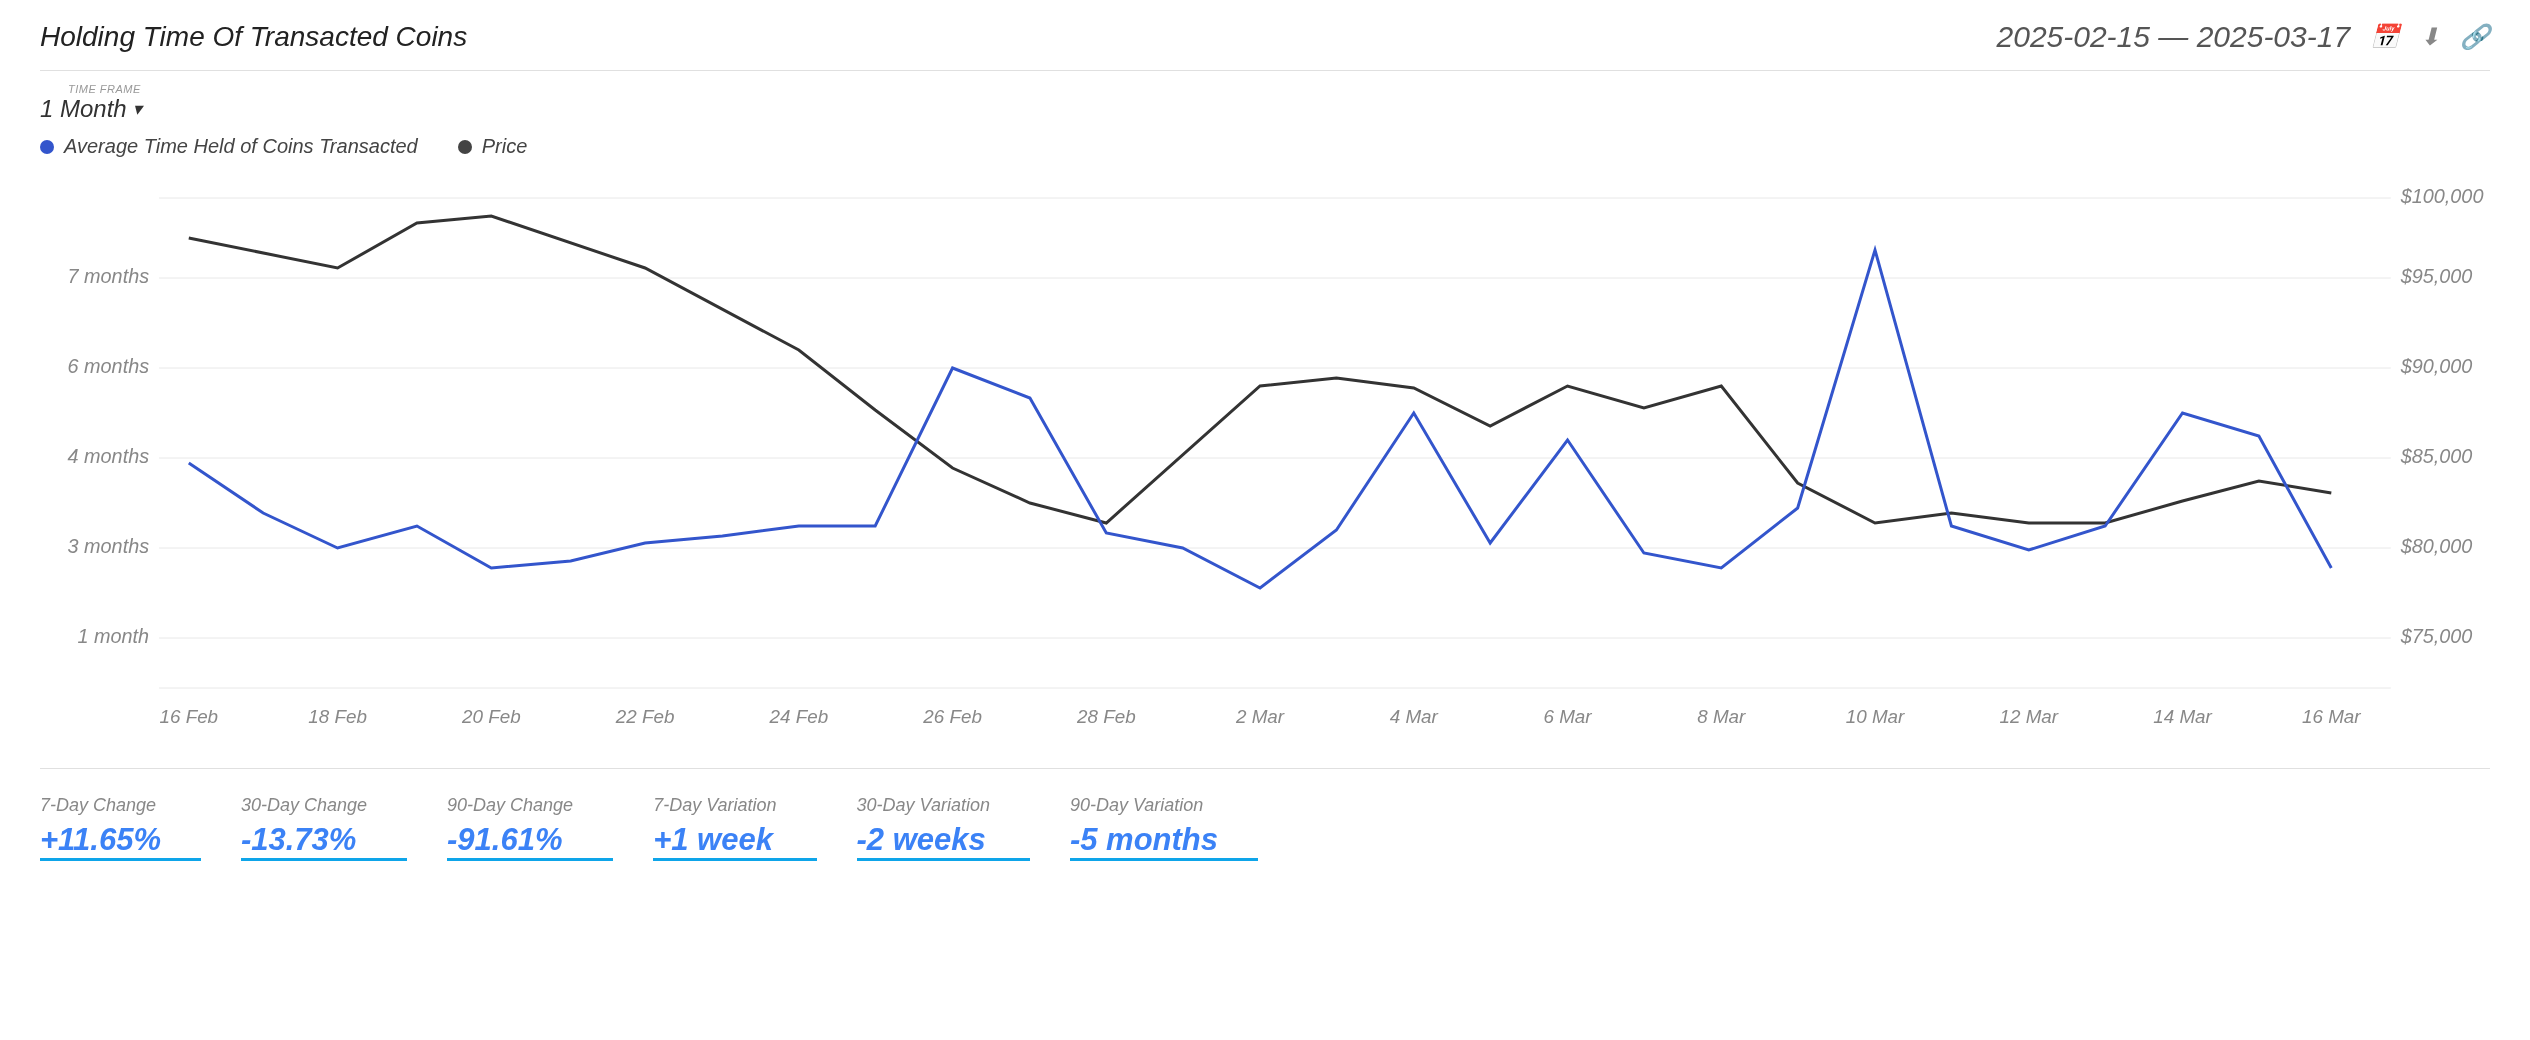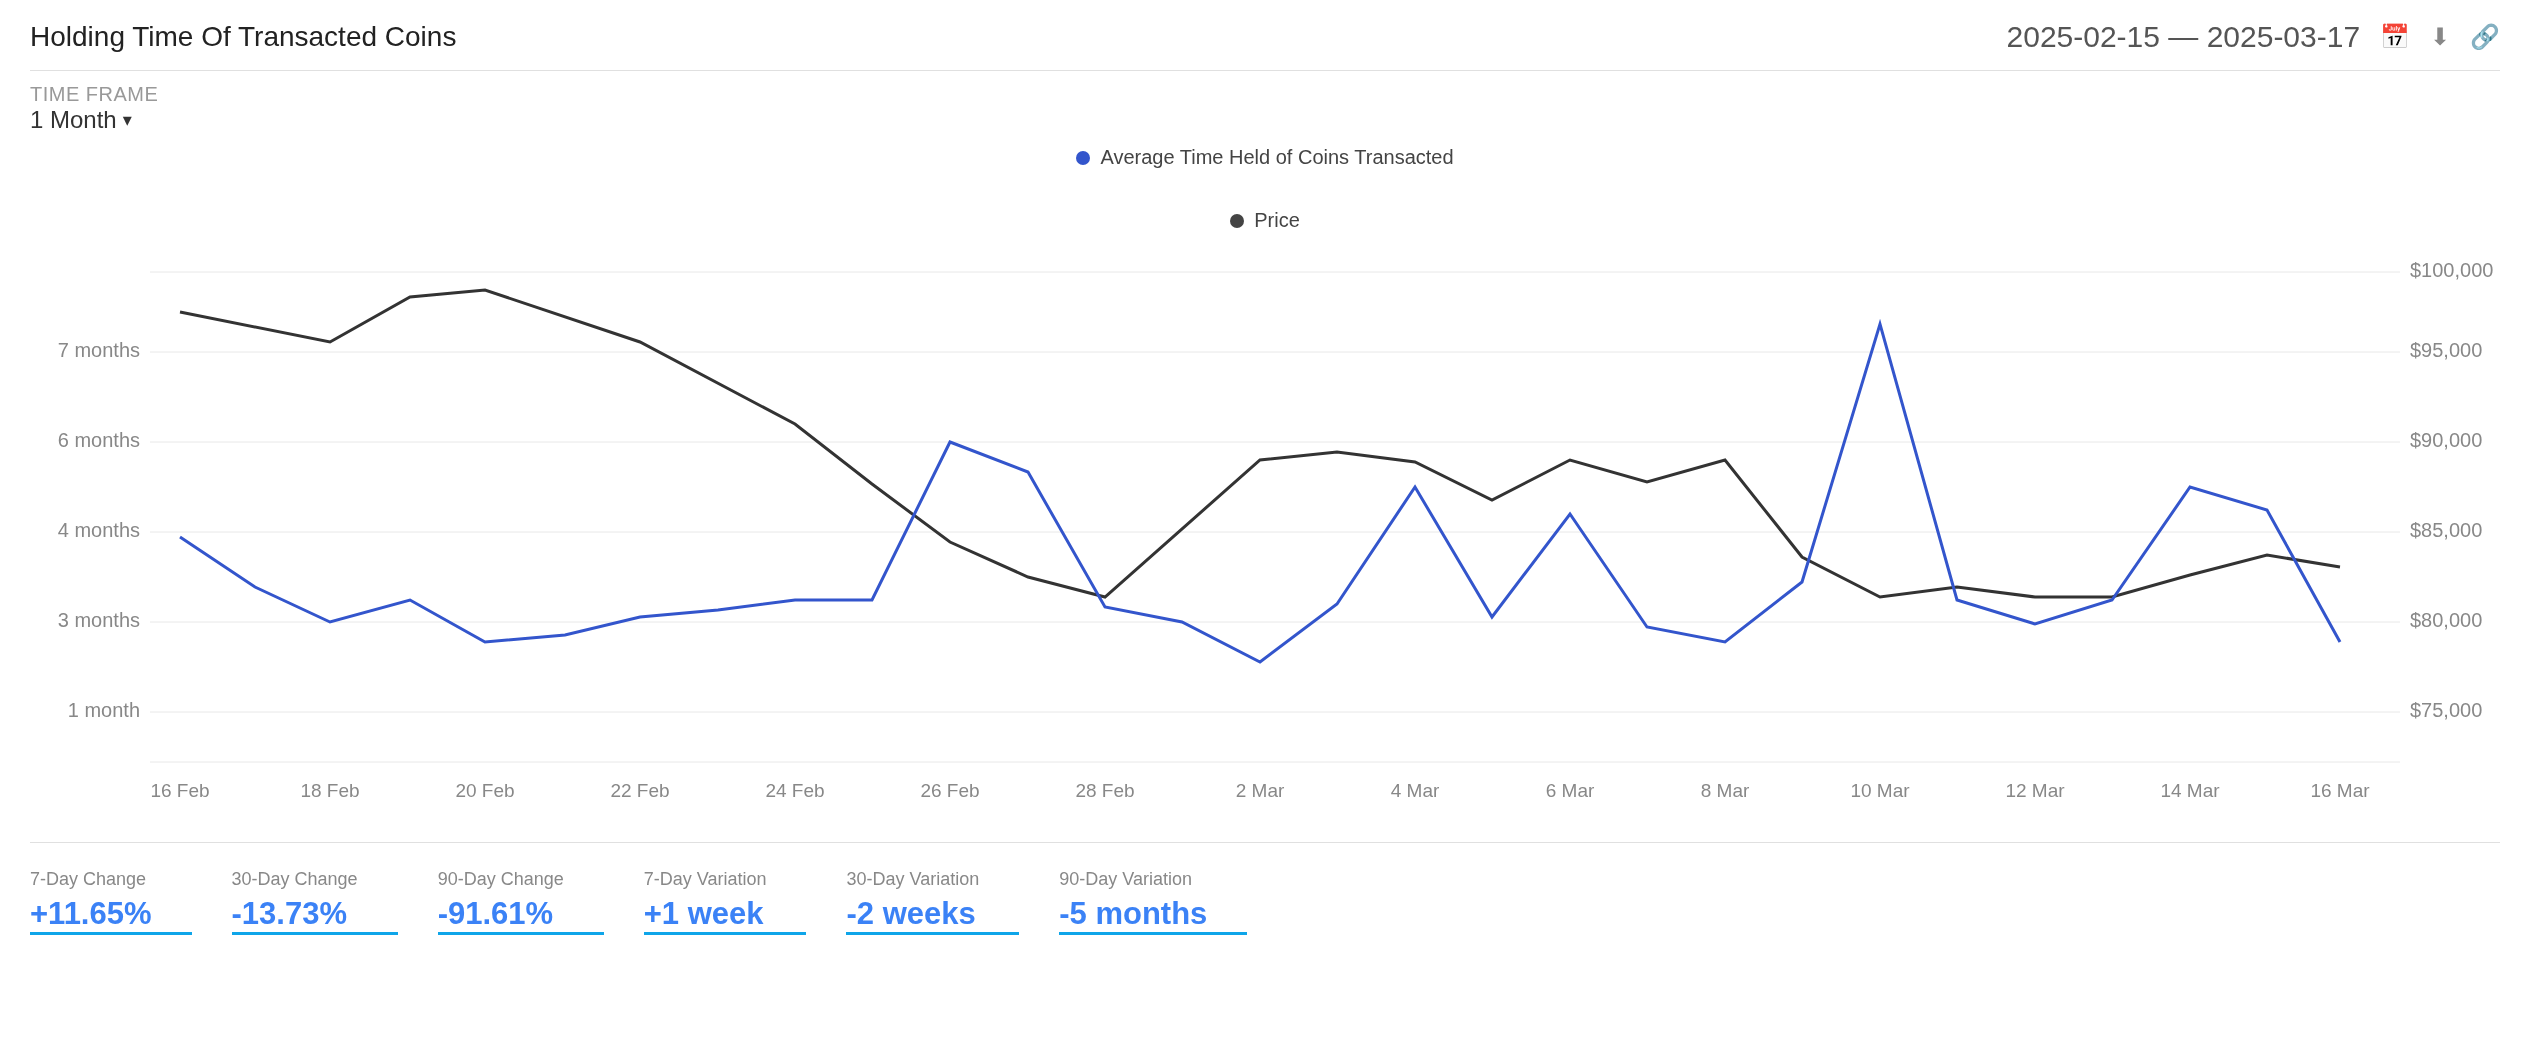--- a/index.html
+++ b/index.html
@@ -1,28 +1,28 @@
 <!DOCTYPE html>
 <html><head>
   <meta charset="utf-8">
   <style>
     * { box-sizing: border-box; margin: 0; padding: 0; }
     body { font-family: -apple-system, BlinkMacSystemFont, 'Segoe UI', sans-serif; background: #fff; color: #333; width: 2530px; min-height: 1040px; }
-    .container { width: 2530px; padding: 20px 30px; }
+    .container { width: 2530px; padding: 20px 40px; font-style: italic; }
     .header { display: flex; align-items: center; justify-content: space-between; margin-bottom: 16px; }
     .title { font-size: 28px; font-weight: 500; color: #222; }
     .header-right { display: flex; align-items: center; gap: 20px; font-size: 22px; color: #555; }
     .date-range { font-size: 30px; color: #555; }
     .header-icon { font-size: 24px; color: #888; cursor: pointer; }
     .divider { border: none; border-top: 1px solid #e0e0e0; margin: 0 0 12px 0; }
     .time-frame-section { margin-bottom: 12px; }
-    .time-frame-label { font-size: 20px; color: #999; text-transform: uppercase; letter-spacing: 0.5px; }
+    .time-frame-label { font-size: 11px; color: #999; text-transform: uppercase; letter-spacing: 0.5px; margin-left: 28px; }
     .time-frame-select { font-size: 24px; color: #333; cursor: pointer; display: flex; align-items: center; gap: 6px; }
     .chevron { font-size: 18px; }
-    .legend { display: flex; align-items: center; gap: 40px; margin-bottom: 10px; font-size: 20px; color: #444; flex-direction: column; }
+    .legend { display: flex; align-items: center; gap: 40px; margin-bottom: 10px; font-size: 20px; color: #444; }
     .legend-item { display: flex; align-items: center; gap: 10px; }
     .legend-dot-blue { width: 14px; height: 14px; border-radius: 50%; background: #3355cc; }
     .legend-dot-dark { width: 14px; height: 14px; border-radius: 50%; background: #444; }
     .chart-area { position: relative; width: 100%; height: 580px; margin-bottom: 20px; }
     .chart-svg { width: 100%; height: 100%; }
     .stats-divider { border: none; border-top: 1px solid #e0e0e0; margin: 0 0 16px 0; }
     .stats-row { display: flex; gap: 0; padding: 10px 0; }
     .stat-item { padding: 0 40px 0 0; border-bottom: 3px solid #0ea5e9; margin-right: 40px; }
     .stat-label { font-size: 18px; color: #888; margin-bottom: 6px; }
     .stat-value { font-size: 31px; font-weight: 600; color: #3b82f6; }

